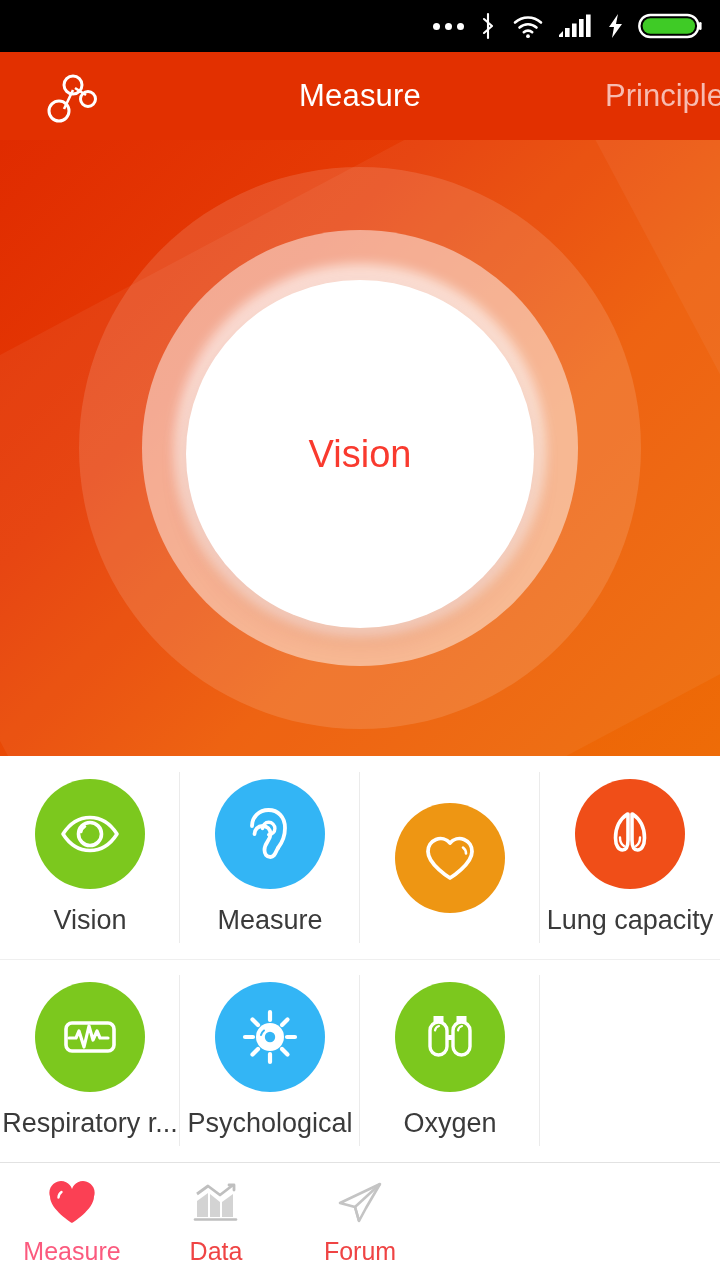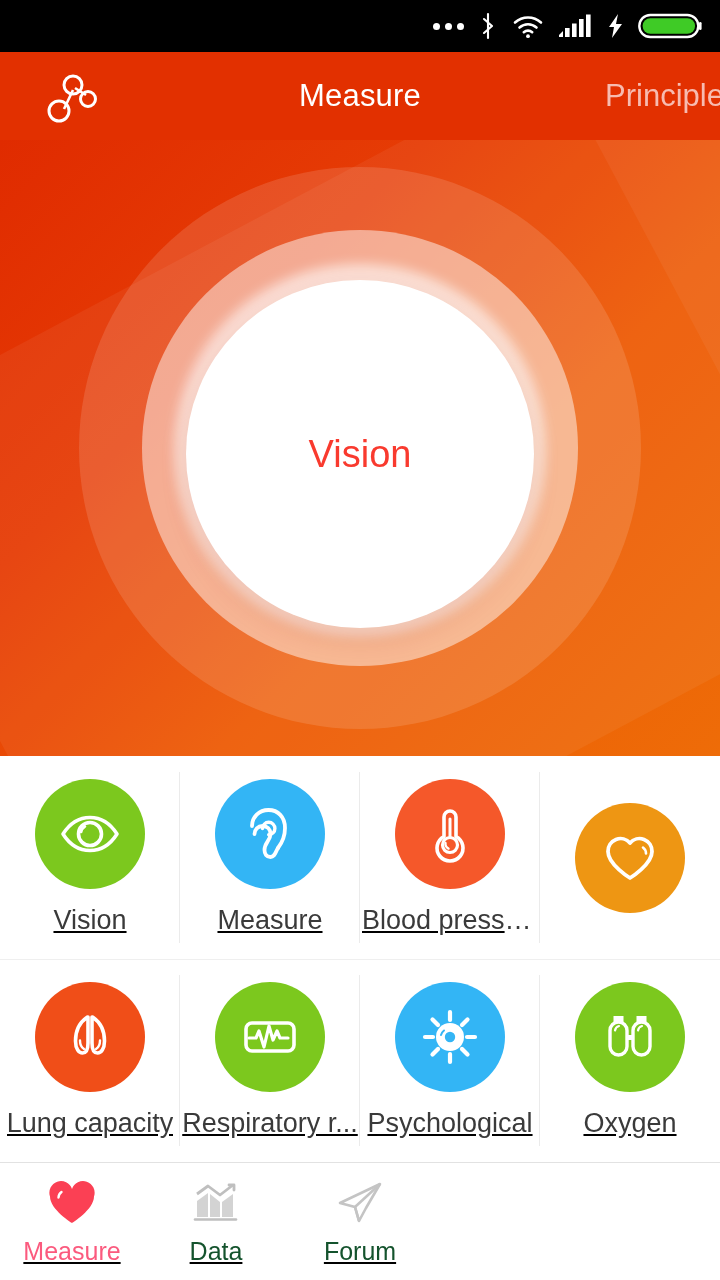--- a/index.html
+++ b/index.html
@@ -2,21 +2,21 @@
 <html><head>
 <meta charset="utf-8">
 <style>
   * { margin:0; padding:0; box-sizing:border-box; }
   html, body {
     width:720px; height:1280px;
     background:#ffffff;
     font-family:"Liberation Sans", sans-serif;
     overflow:hidden;
   }
-  .phone { position:relative; width:720px; height:1280px; overflow:hidden;text-decoration:underline; }
+  .phone { position:relative; width:720px; height:1280px; overflow:hidden; }
 
   
   .statusbar {
     position:relative; height:52px; background:#000000;
     display:flex; align-items:center; justify-content:flex-end;
     padding-right:18px; gap:14px;
   }
   .sb-dots { display:flex; gap:5px; align-items:center; }
   .sb-dots i { width:7px; height:7px; border-radius:50%; background:#ffffff; display:block; }
   .sb-ico { display:block; }
@@ -107,21 +107,21 @@
   
   .tabbar {
     position:relative; height:118px; background:#ffffff;
     border-top:1px solid #E2E2E2;
     display:grid; grid-template-columns:repeat(5,1fr);
   }
   .tab {
     display:flex; flex-direction:column; align-items:center; justify-content:center;
     gap:10px;
   }
-  .tab-label { font-size:25px; color:#14532d; }
+  .tab-label { font-size:25px; color:#ef4444; }
   .tab.active .tab-label { color:#FB5A7E; }
   .tab-ico { height:50px; display:flex; align-items:flex-end; justify-content:center; }
 </style>
 </head>
 <body>
 
 <div class="phone">
 
   <div class="statusbar">
     <div class="sb-dots">
@@ -195,31 +195,20 @@
       <div class="cell-circle" style="background:#33B5F5">
         <svg width="64" height="64" viewBox="0 0 64 64">
           <path d="M40 46c-3 5-3.2 9-7.5 9-4 0-6-3-6-7 0-7.5 6-9.5 6-16 0-5-3.5-8-8-8s-8 3.5-8 8" fill="none" stroke="#fff" stroke-width="3.8" stroke-linecap="round" stroke-linejoin="round"></path>
           <path d="M40 46c5-6.5 7-13 7-20C47 15 40 8 30.5 8S14 15 14 24" fill="none" stroke="#fff" stroke-width="3.8" stroke-linecap="round" stroke-linejoin="round"></path>
           <path d="M24.5 26.5a6.2 6.2 0 1 1 6.2 6.2" fill="none" stroke="#fff" stroke-width="3.4" stroke-linecap="round"></path>
         </svg>
       </div>
       <div class="cell-label">Measure</div>
     </div>
 
-    <div class="cell">
-      <div class="cell-circle" style="background:#F5582A">
-        <svg width="64" height="64" viewBox="0 0 64 64">
-          <path d="M38 34.5V15a6 6 0 0 0-12 0v19.5a13 13 0 1 0 12 0z" fill="none" stroke="#fff" stroke-width="3.6" stroke-linejoin="round"></path>
-          <circle cx="32" cy="43" r="7.5" fill="none" stroke="#fff" stroke-width="3.2"></circle>
-          <path d="M32 17v18" fill="none" stroke="#fff" stroke-width="3" stroke-linecap="round"></path>
-          <path d="M27.5 41a5.5 5.5 0 0 0 3 5.6" fill="none" stroke="#fff" stroke-width="2.4" stroke-linecap="round"></path>
-        </svg>
-      </div>
-      <div class="cell-label">Blood pressure</div>
-    </div>
 
     <div class="cell">
       <div class="cell-circle" style="background:#EE9613">
         <svg width="64" height="64" viewBox="0 0 64 64">
           <path d="M32 52S10 38.5 10 25.5A12.5 12.5 0 0 1 32 17a12.5 12.5 0 0 1 22 8.5C54 38.5 32 52 32 52z" fill="none" stroke="#fff" stroke-width="3.8" stroke-linejoin="round"></path>
           <path d="M45 21.5a7.5 7.5 0 0 1 3 6" fill="none" stroke="#fff" stroke-width="2.6" stroke-linecap="round"></path>
         </svg>
       </div>
     </div>
 

